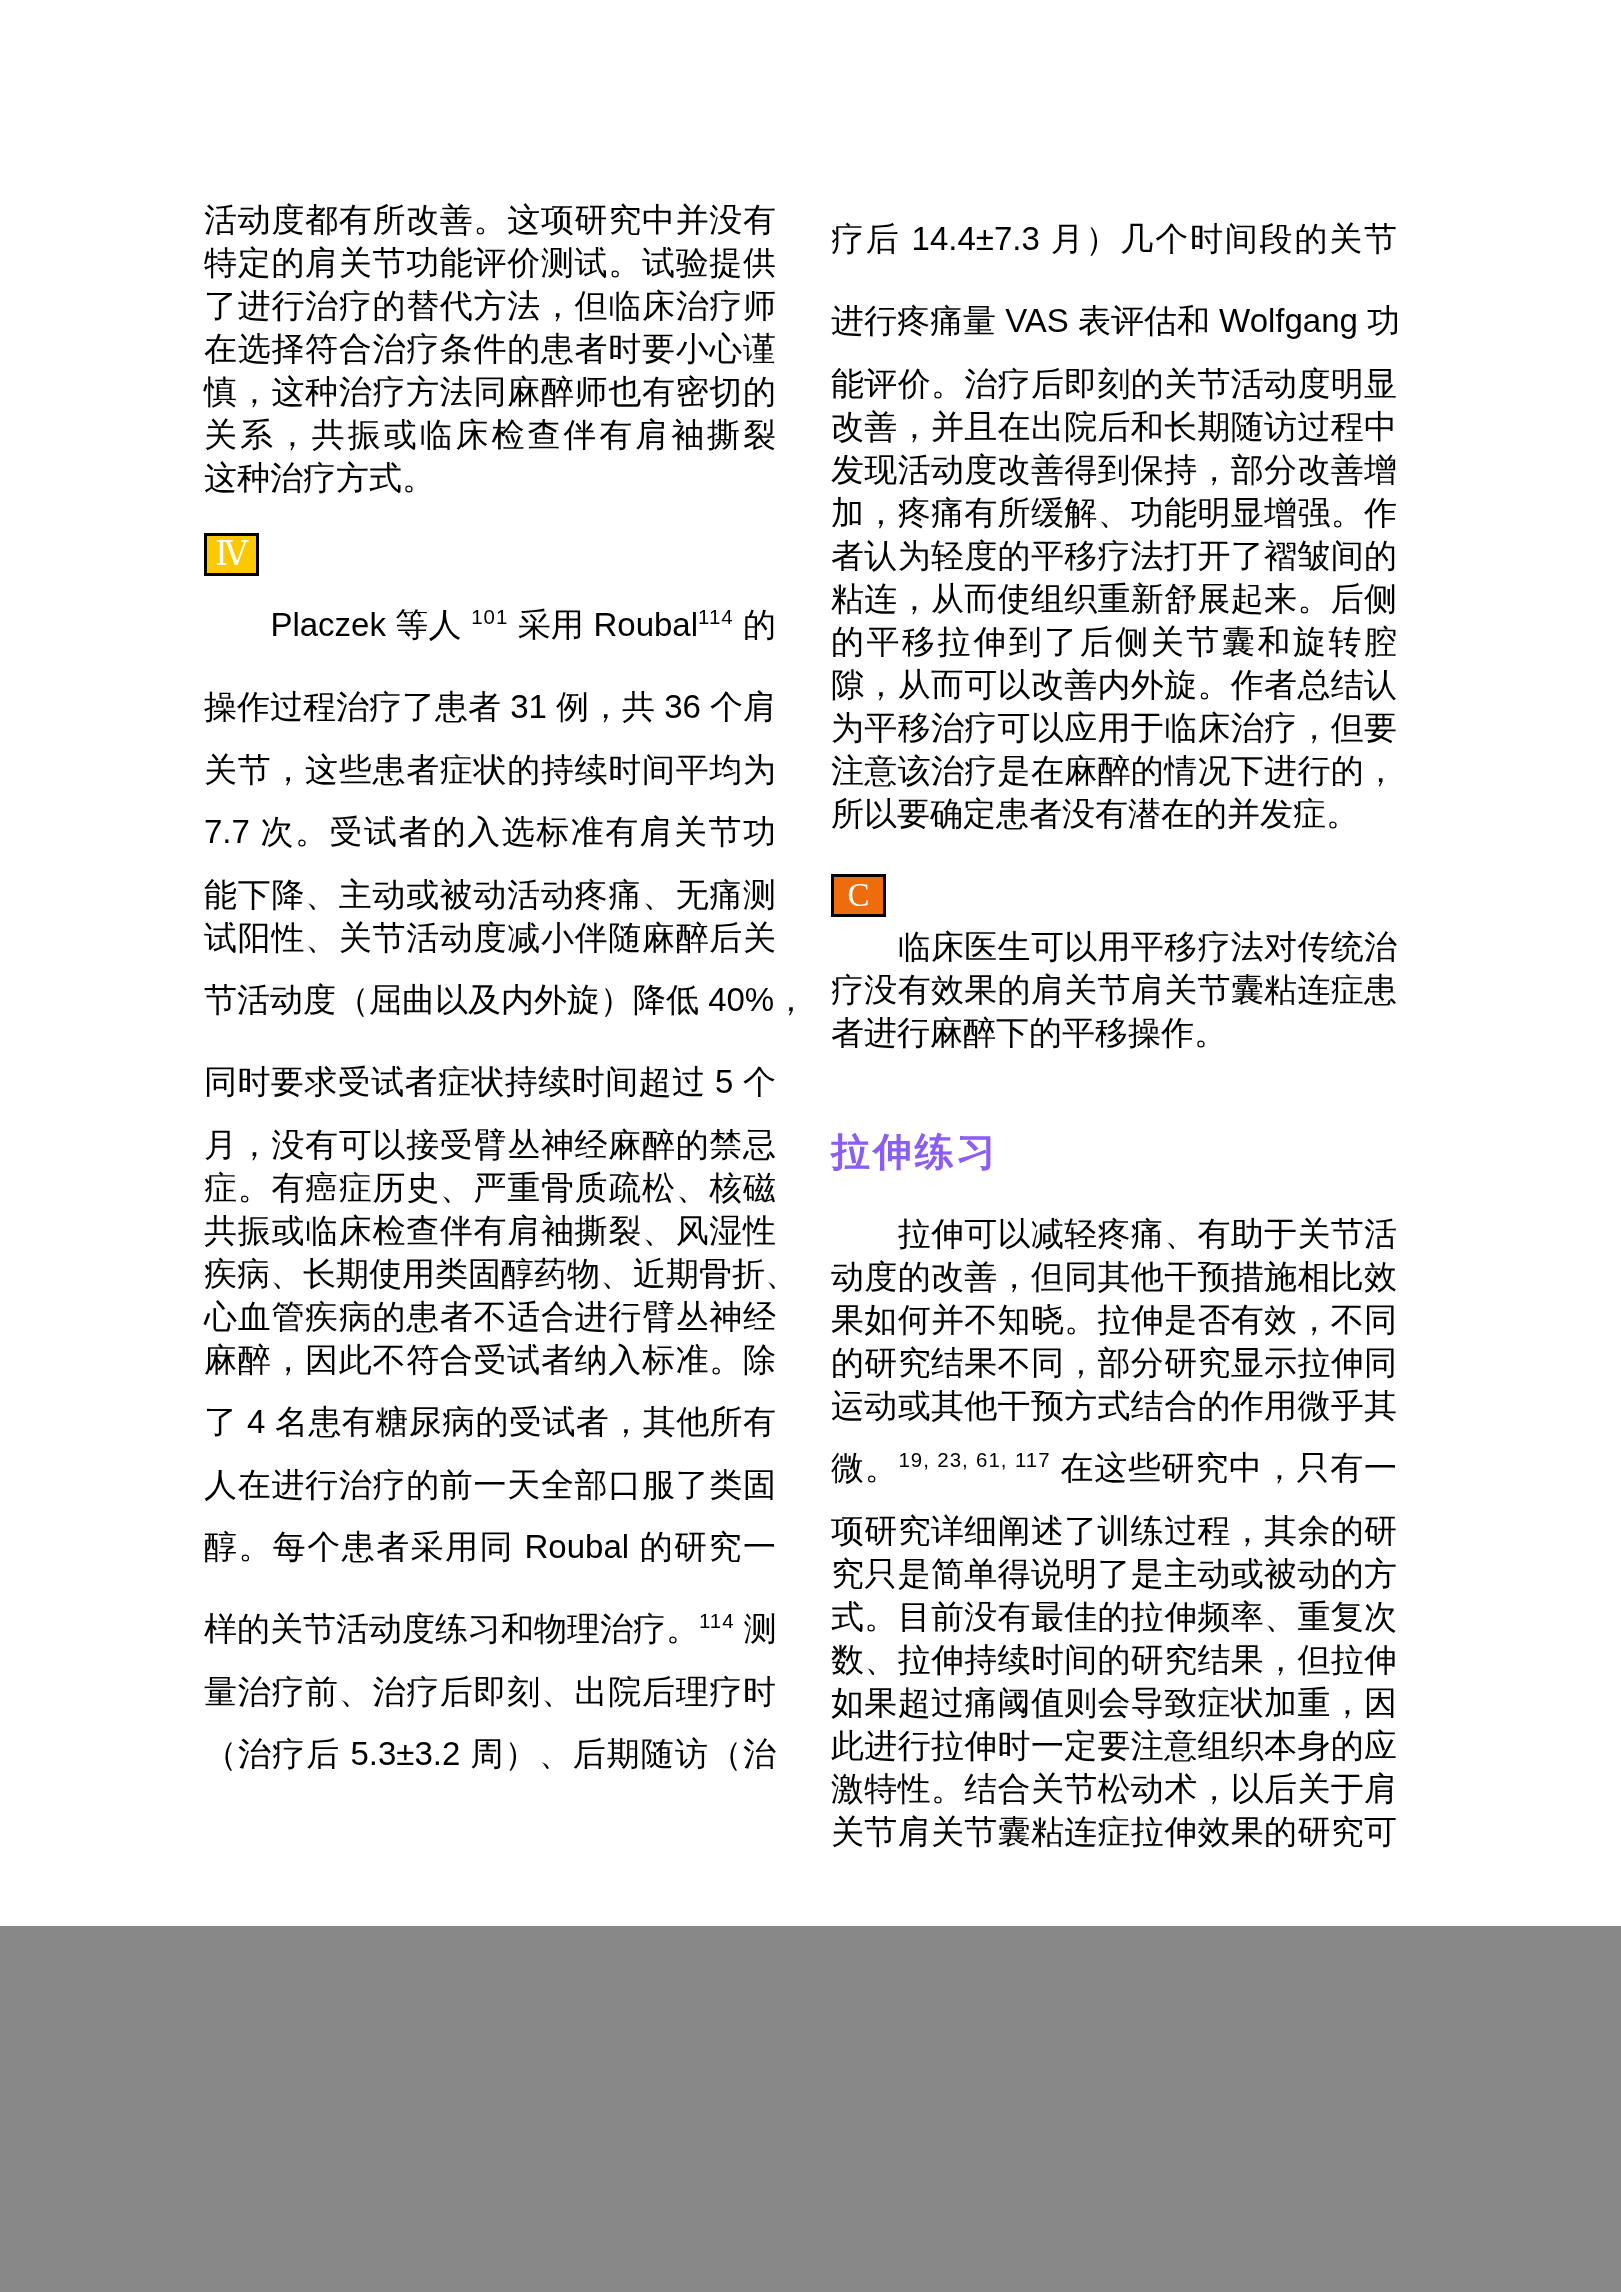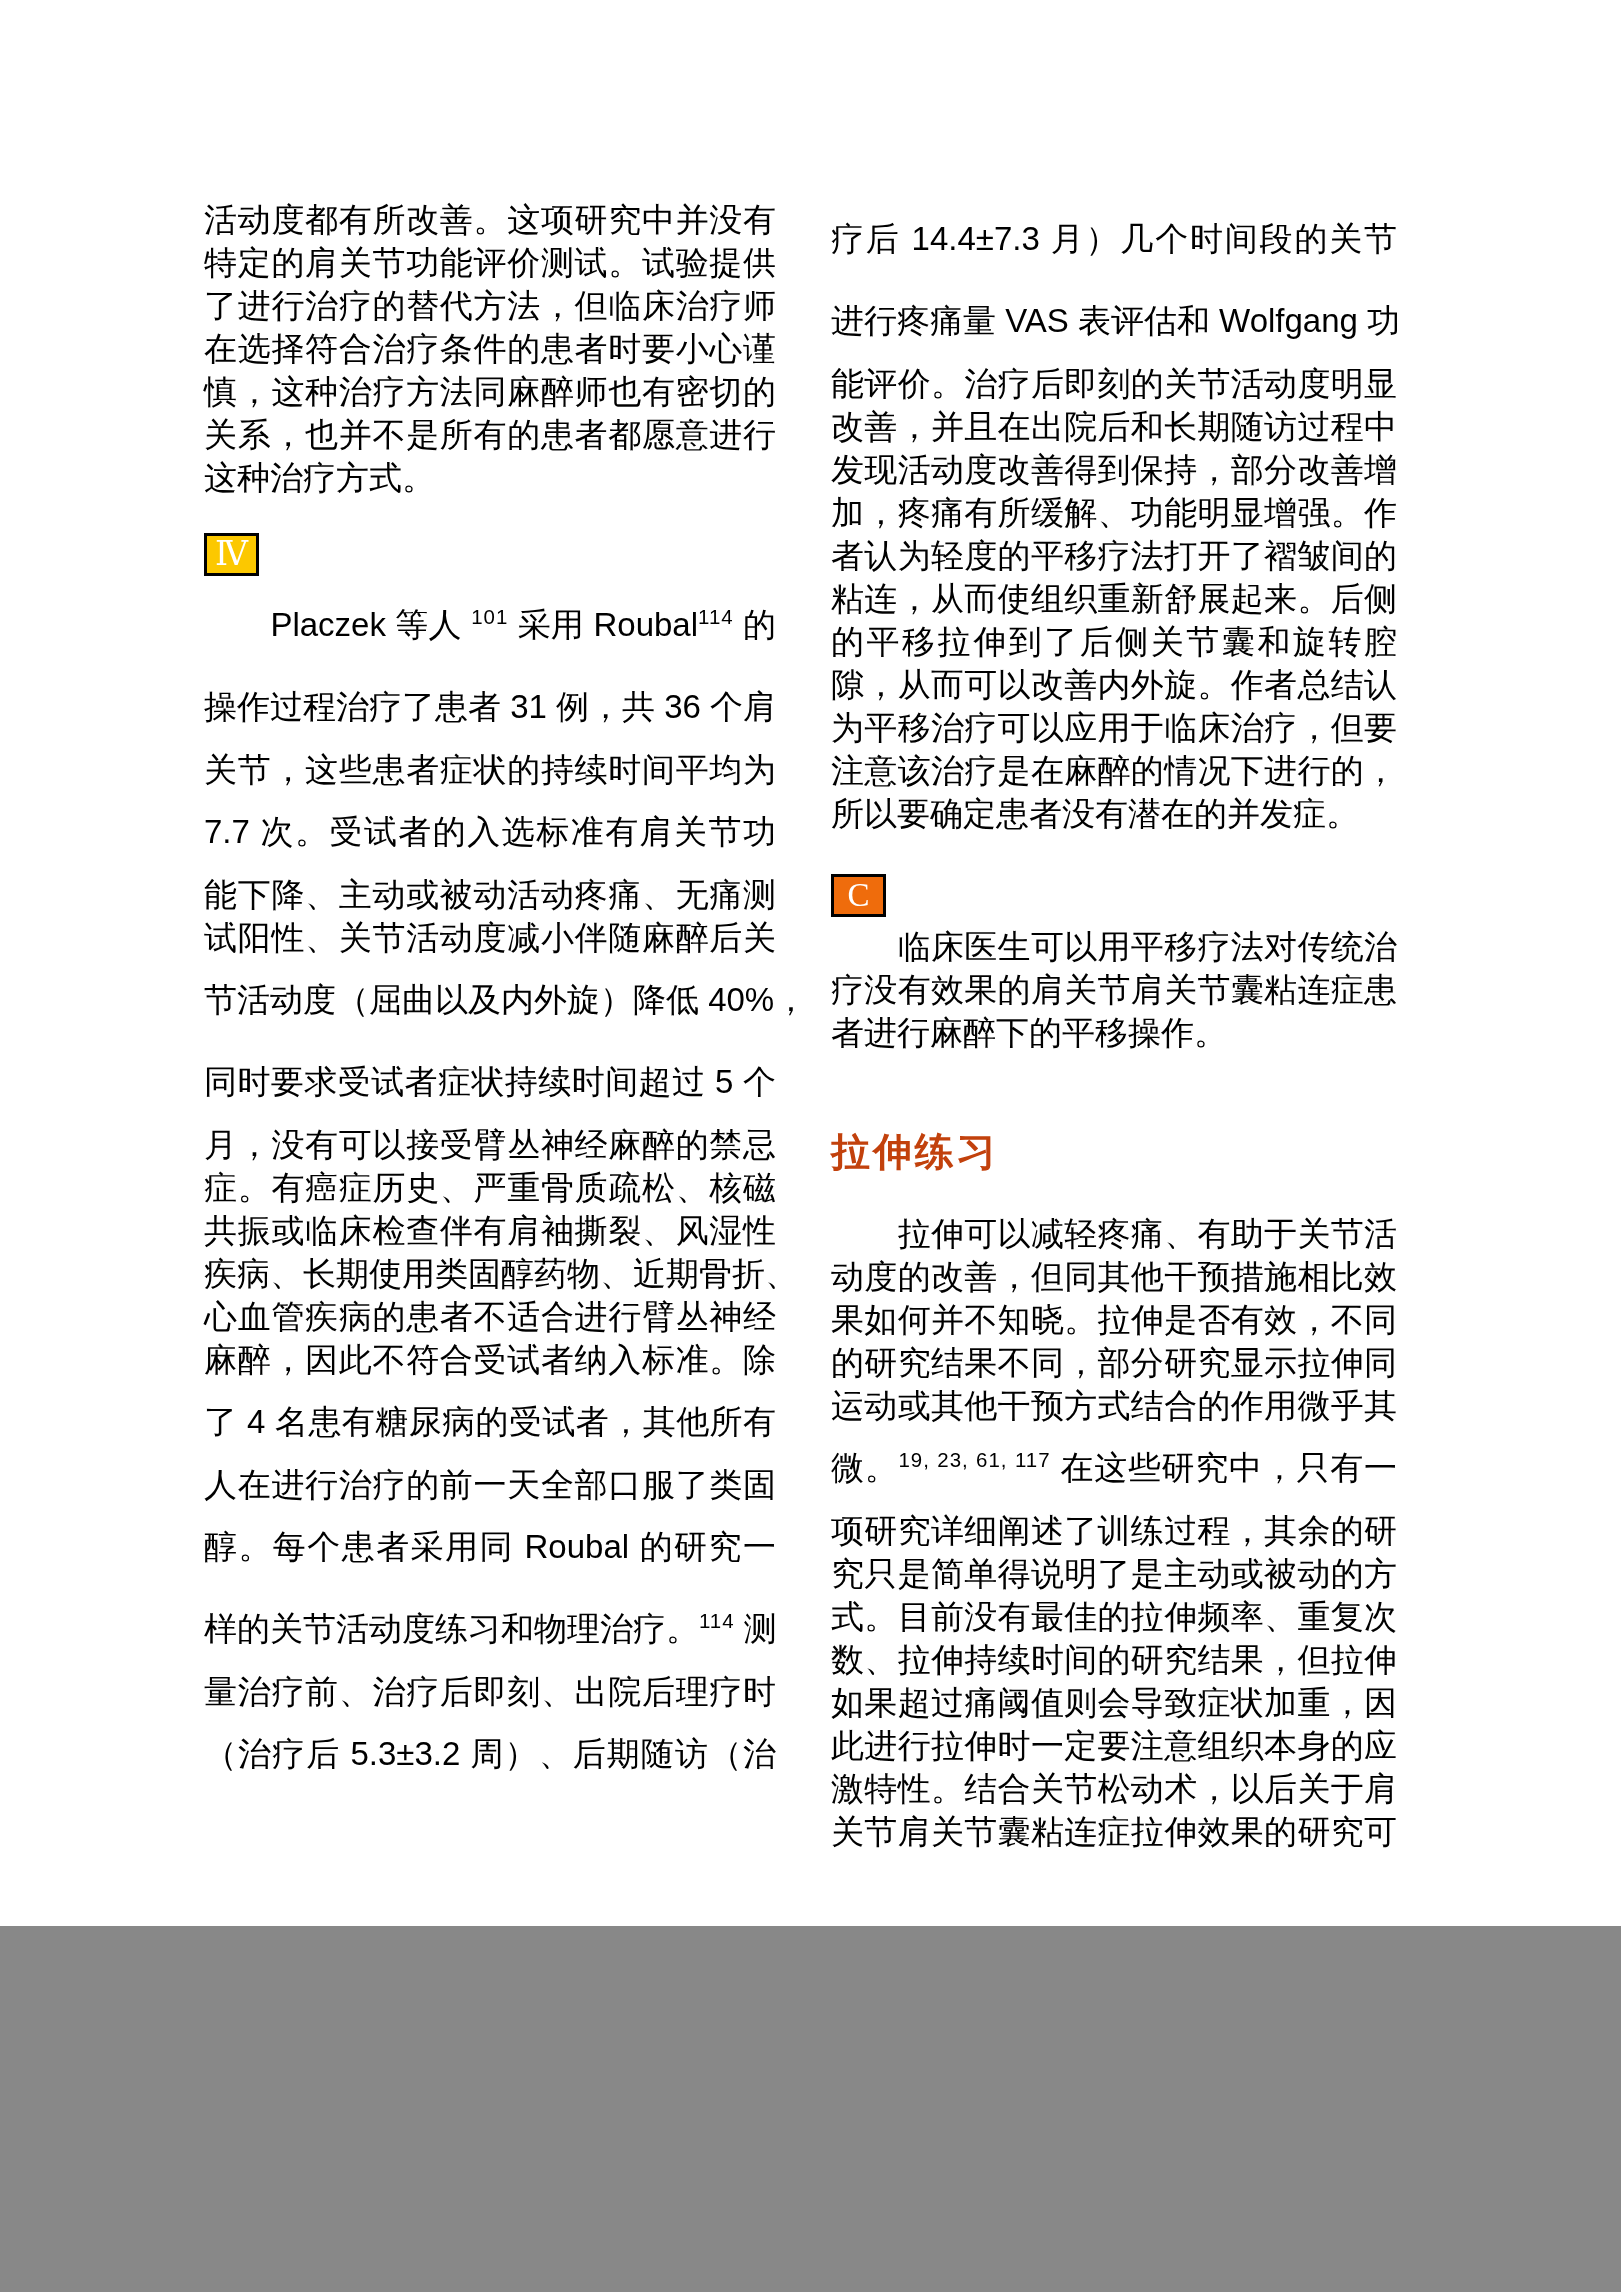--- a/index.html
+++ b/index.html
@@ -66,21 +66,21 @@
 
 <div class="page" style="background-color: rgb(255, 255, 255); color: rgb(0, 0, 0);">
 
   <div class="col col-left">
     <div class="para">
         <div class="line">活动度都有所改善。这项研究中并没有</div>
         <div class="line">特定的肩关节功能评价测试。试验提供</div>
         <div class="line">了进行治疗的替代方法，但临床治疗师</div>
         <div class="line">在选择符合治疗条件的患者时要小心谨</div>
         <div class="line">慎，这种治疗方法同麻醉师也有密切的</div>
-        <div class="line">关系，也并不是所有的患者都愿意进行</div>
+        <div class="line">关系，共振或临床检查伴有肩袖撕裂</div>
         <div class="line end">这种治疗方式。</div>
       </div>
 
     <div class="badge badge-iv" style="background-color: rgb(252, 200, 0);">
       <span class="badge-label" style="color: rgb(255, 255, 255);">Ⅳ</span>
     </div>
 
     <div class="para">
         <div class="line tall">　　Placzek 等人 <sup>101</sup> 采用 Roubal<sup>114</sup> 的</div>
         <div class="line tall">操作过程治疗了患者 31 例，共 36 个肩</div>
@@ -125,21 +125,21 @@
     <div class="badge badge-c" style="background-color: rgb(239, 108, 12);">
       <span class="badge-label" style="color: rgb(255, 255, 255);">C</span>
     </div>
 
     <div class="para">
         <div class="line">　　临床医生可以用平移疗法对传统治</div>
         <div class="line">疗没有效果的肩关节肩关节囊粘连症患</div>
         <div class="line end">者进行麻醉下的平移操作。</div>
       </div>
 
-    <h2 class="heading" style="color: #c2410c;">拉伸练习</h2>
+    <h2 class="heading" style="color: #8b5cf6;">拉伸练习</h2>
 
     <div class="para">
         <div class="line">　　拉伸可以减轻疼痛、有助于关节活</div>
         <div class="line">动度的改善，但同其他干预措施相比效</div>
         <div class="line">果如何并不知晓。拉伸是否有效，不同</div>
         <div class="line">的研究结果不同，部分研究显示拉伸同</div>
         <div class="line">运动或其他干预方式结合的作用微乎其</div>
         <div class="line tall">微。<sup>19, 23, 61, 117</sup> 在这些研究中，只有一</div>
         <div class="line">项研究详细阐述了训练过程，其余的研</div>
         <div class="line">究只是简单得说明了是主动或被动的方</div>

